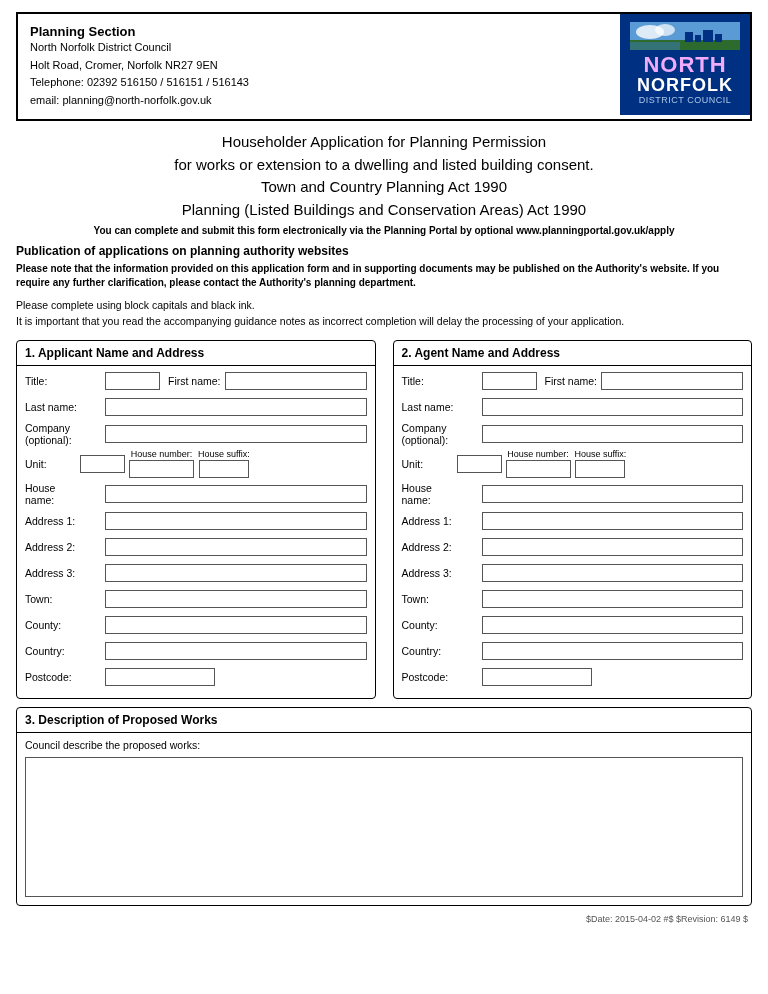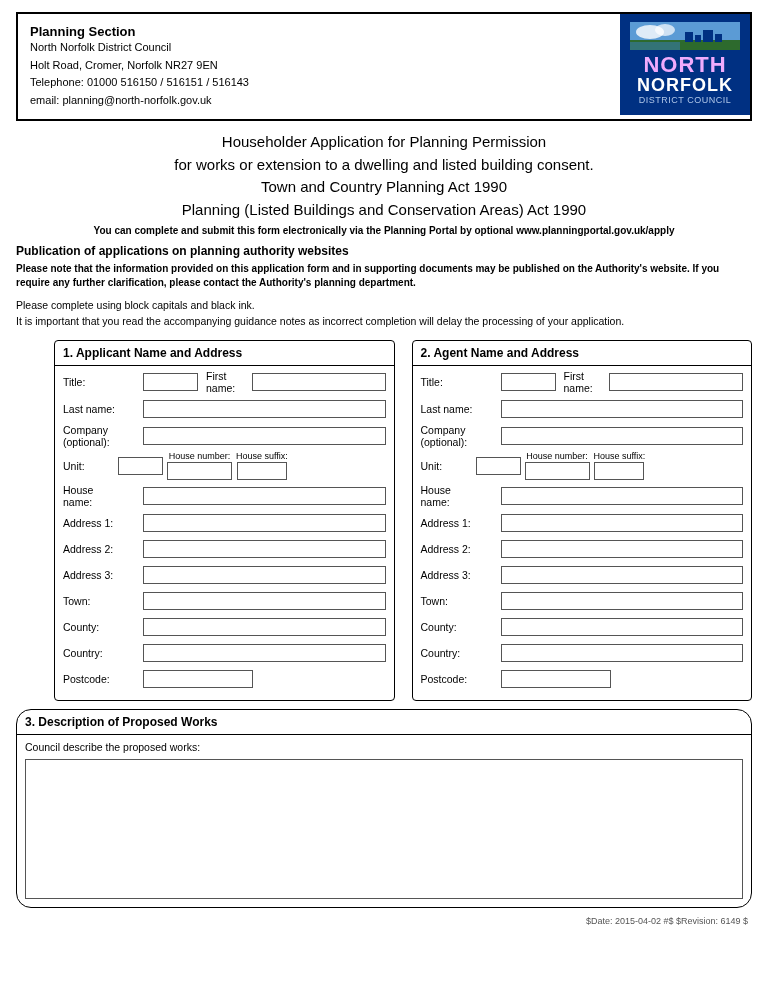--- a/index.html
+++ b/index.html
@@ -114,21 +114,20 @@
     
     .instructions {
       font-size: 10.5px;
       margin-bottom: 10px;
       line-height: 1.5;
     }
     
     .form-row {
       display: flex;
       gap: 17px;
-      margin-left: 38px;
     }
     .form-section {
       border: 1.5px solid #000;
       border-radius: 4px;
       flex: 1;
       overflow: hidden;
     }
     .form-section-header {
       font-size: 12px;
       font-weight: bold;
@@ -173,21 +172,21 @@
       flex: 1;
     }
     .unit-col {
       display: flex;
       flex-direction: column;
       align-items: center;
     }
     
     .section3 {
       border: 1.5px solid #000;
-      border-radius: 15px;
+      border-radius: 4px;
       margin-top: 8px;
     }
     .section3-header {
       font-size: 12px;
       font-weight: bold;
       padding: 5px 8px;
       border-bottom: 1px solid #000;
     }
     .section3-body {
       padding: 6px 8px;
@@ -222,21 +221,21 @@
 </head>
 <body>
 
 <div class="page">
 
   <div class="header">
     <div class="header-text">
       <div class="planning-section">Planning Section</div>
       <p>North Norfolk District Council</p>
       <p>Holt Road, Cromer, Norfolk  NR27 9EN</p>
-      <p>Telephone: 01000  516150 / 516151 / 516143</p>
+      <p>Telephone: 02392  516150 / 516151 / 516143</p>
       <p>email:  planning@north-norfolk.gov.uk</p>
     </div>
     <div class="header-logo">
       <div class="logo-inner">
 
         <div class="logo-top-bar">
           <svg viewBox="0 0 110 28" xmlns="http://www.w3.org/2000/svg">
             <rect width="110" height="28" fill="#5b9bd5"></rect>
 
             <ellipse cx="20" cy="10" rx="14" ry="7" fill="#fff" opacity="0.8"></ellipse>

